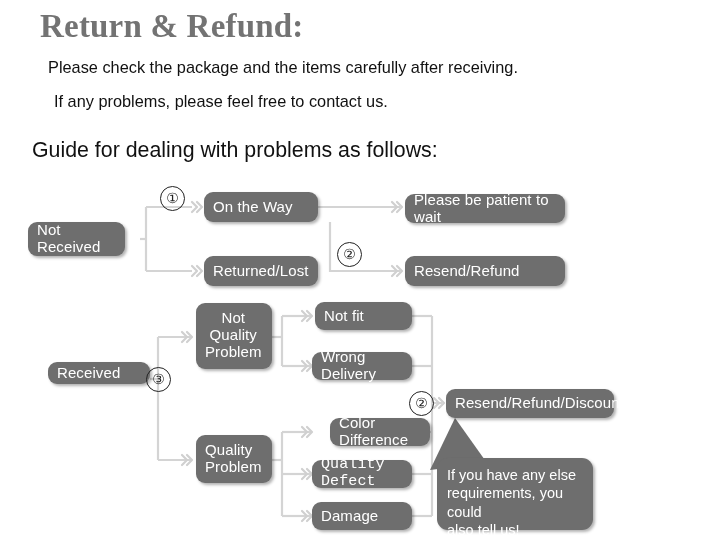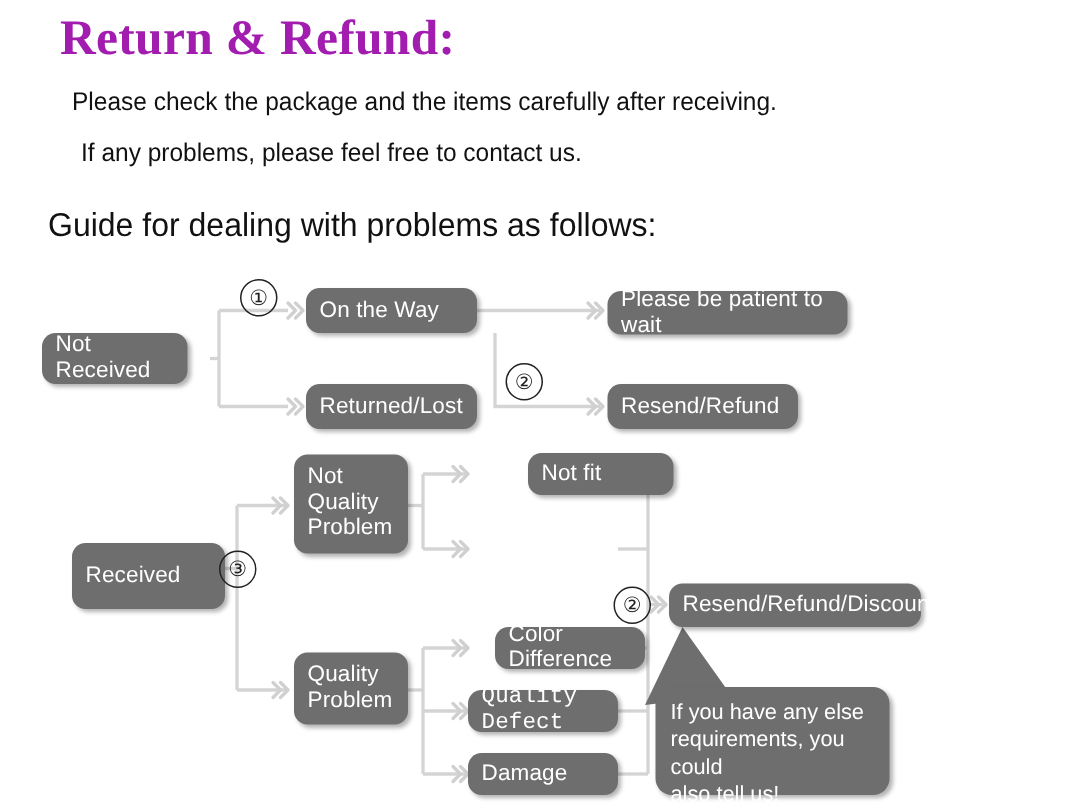--- a/index.html
+++ b/index.html
@@ -12,21 +12,21 @@
   }
   #root{position:relative;width:716px;height:536px;}
 
   
   .title{
     position:absolute;left:40px;top:8px;
     font-family:"Liberation Serif", serif;
     font-weight:bold;
     font-size:33px;
     letter-spacing:.2px;
-    color:#a21caf;
+    color:#737373;
   }
   .lead1{
     position:absolute;left:48px;top:58px;
     font-size:17px;color:#111;white-space:nowrap;
     transform:scaleX(.96);transform-origin:left center;
   }
   .lead2{
     position:absolute;left:54px;top:92px;
     font-size:17px;color:#111;white-space:nowrap;
     transform:scaleX(.96);transform-origin:left center;
@@ -157,30 +157,31 @@
   </svg>
 
   <div class="node" style="left:28px;top:222px;width:97px;height:34px;">Not Received</div>
 
   <div class="node" style="left:204px;top:192px;width:114px;height:30px;">On the Way</div>
 
   <div class="node" style="left:204px;top:256px;width:114px;height:30px;">Returned/Lost</div>
 
   <div class="node" style="left:405px;top:194px;width:160px;height:29px;">Please be patient to wait</div>
 
-  <div class="node" style="left:405px;top:256px;width:127px;height:30px;text-align:right;">Resend/Refund</div>
-
-  <div class="node" style="left:48px;top:362px;width:102px;height:44px;">Received</div>
-
-  <div class="node multiline" style="left:196px;top:303px;width:76px;height:66px;">Not
+  <div class="node" style="left:405px;top:256px;width:160px;height:30px;text-align:right;">Resend/Refund</div>
+
+  <div class="node" style="left:48px;top:362px;width:102px;height:22px;">Received</div>
+
+  <div class="node multiline" style="left:196px;top:303px;width:76px;height:66px;text-align:center;">Not
 Quality
 Problem</div>
 
-  <div class="node" style="left:315px;top:302px;width:97px;height:28px;margin-left:37px;">Not fit</div>
-
+  <div class="node" style="left:315px;top:302px;width:97px;height:28px;">Not fit</div>
+
+  <div class="node" style="left:312px;top:352px;width:100px;height:28px;">Wrong Delivery</div>
 
   <div class="node multiline" style="left:196px;top:435px;width:76px;height:48px;">Quality
 Problem</div>
 
   <div class="node" style="left:312px;top:418px;width:100px;height:28px;margin-left:18px;">Color Difference</div>
 
   <div class="node" style="left:312px;top:460px;width:100px;height:28px;font-family:Liberation Mono, monospace;">Quality Defect</div>
 
   <div class="node" style="left:312px;top:502px;width:100px;height:28px;">Damage</div>
 

